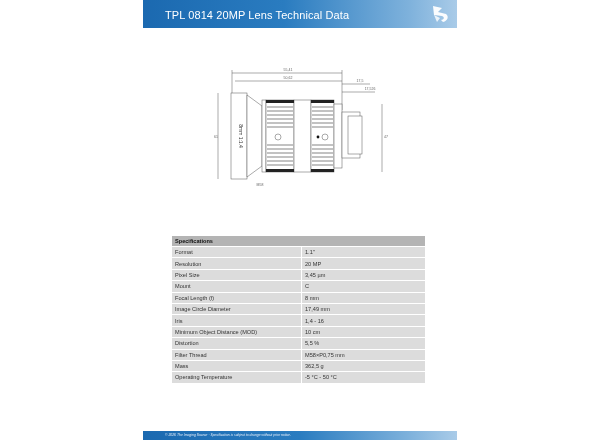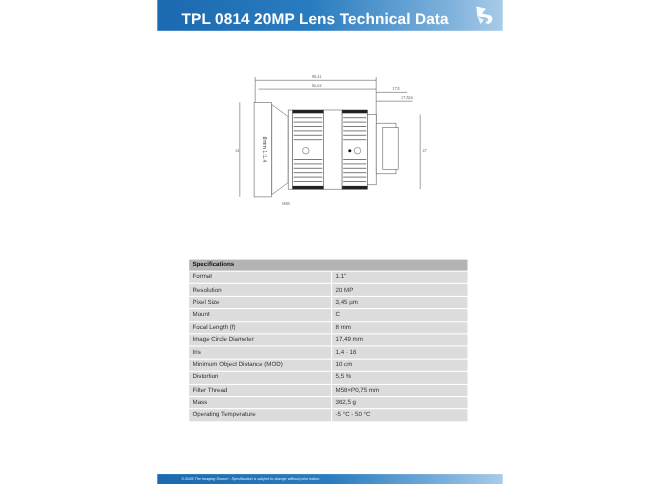--- a/index.html
+++ b/index.html
@@ -1,19 +1,19 @@
 <!DOCTYPE html>
 <html><head>
 <meta charset="utf-8">
 <style>
   html, body { margin:0; padding:0; }
   body { width:600px; height:444px; background:#ffffff; position:relative; overflow:hidden; font-family:"Liberation Sans", sans-serif; }
   .header { position:absolute; left:143px; top:0; width:314px; height:28px;
     background:linear-gradient(90deg,#1b69b0 0%,#2a7cc0 45%,#7fb2dc 85%,#a9cbe8 100%); }
-  .header-title { position:absolute; left:22px; top:9px; color:#ffffff; font-size:14px; font-weight:bold; letter-spacing:0.1px; }
+  .header-title { position:absolute; left:22px; top:9px; color:#ffffff; font-size:11px; font-weight:normal; letter-spacing:0.1px; }
   .logo { position:absolute; right:6px; top:3px; width:22px; height:22px; }
   .drawing { position:absolute; left:210px; top:60px; width:190px; height:130px; }
   .spec { position:absolute; left:172px; top:235px; width:253px; border-collapse:separate; border-spacing:0 1px; font-size:5.6px; color:#333; }
   .spec th { background:#b4b4b4; text-align:left; font-weight:bold; padding:0 3px; height:10px; color:#111; }
   .spec td { background:#dcdcdc; height:10.4px; padding:0 3px; }
   .spec td.k { width:123px; border-right:1px solid #fff; }
   .footer { position:absolute; left:143px; top:431px; width:314px; height:9px;
     background:linear-gradient(90deg,#1b69b0 0%,#2a7cc0 50%,#7fb2dc 85%,#a9cbe8 100%); }
   .footer-text { position:absolute; left:22px; top:2px; color:#e6effa; font-size:3.4px; font-style:italic; white-space:nowrap; }
 </style>

